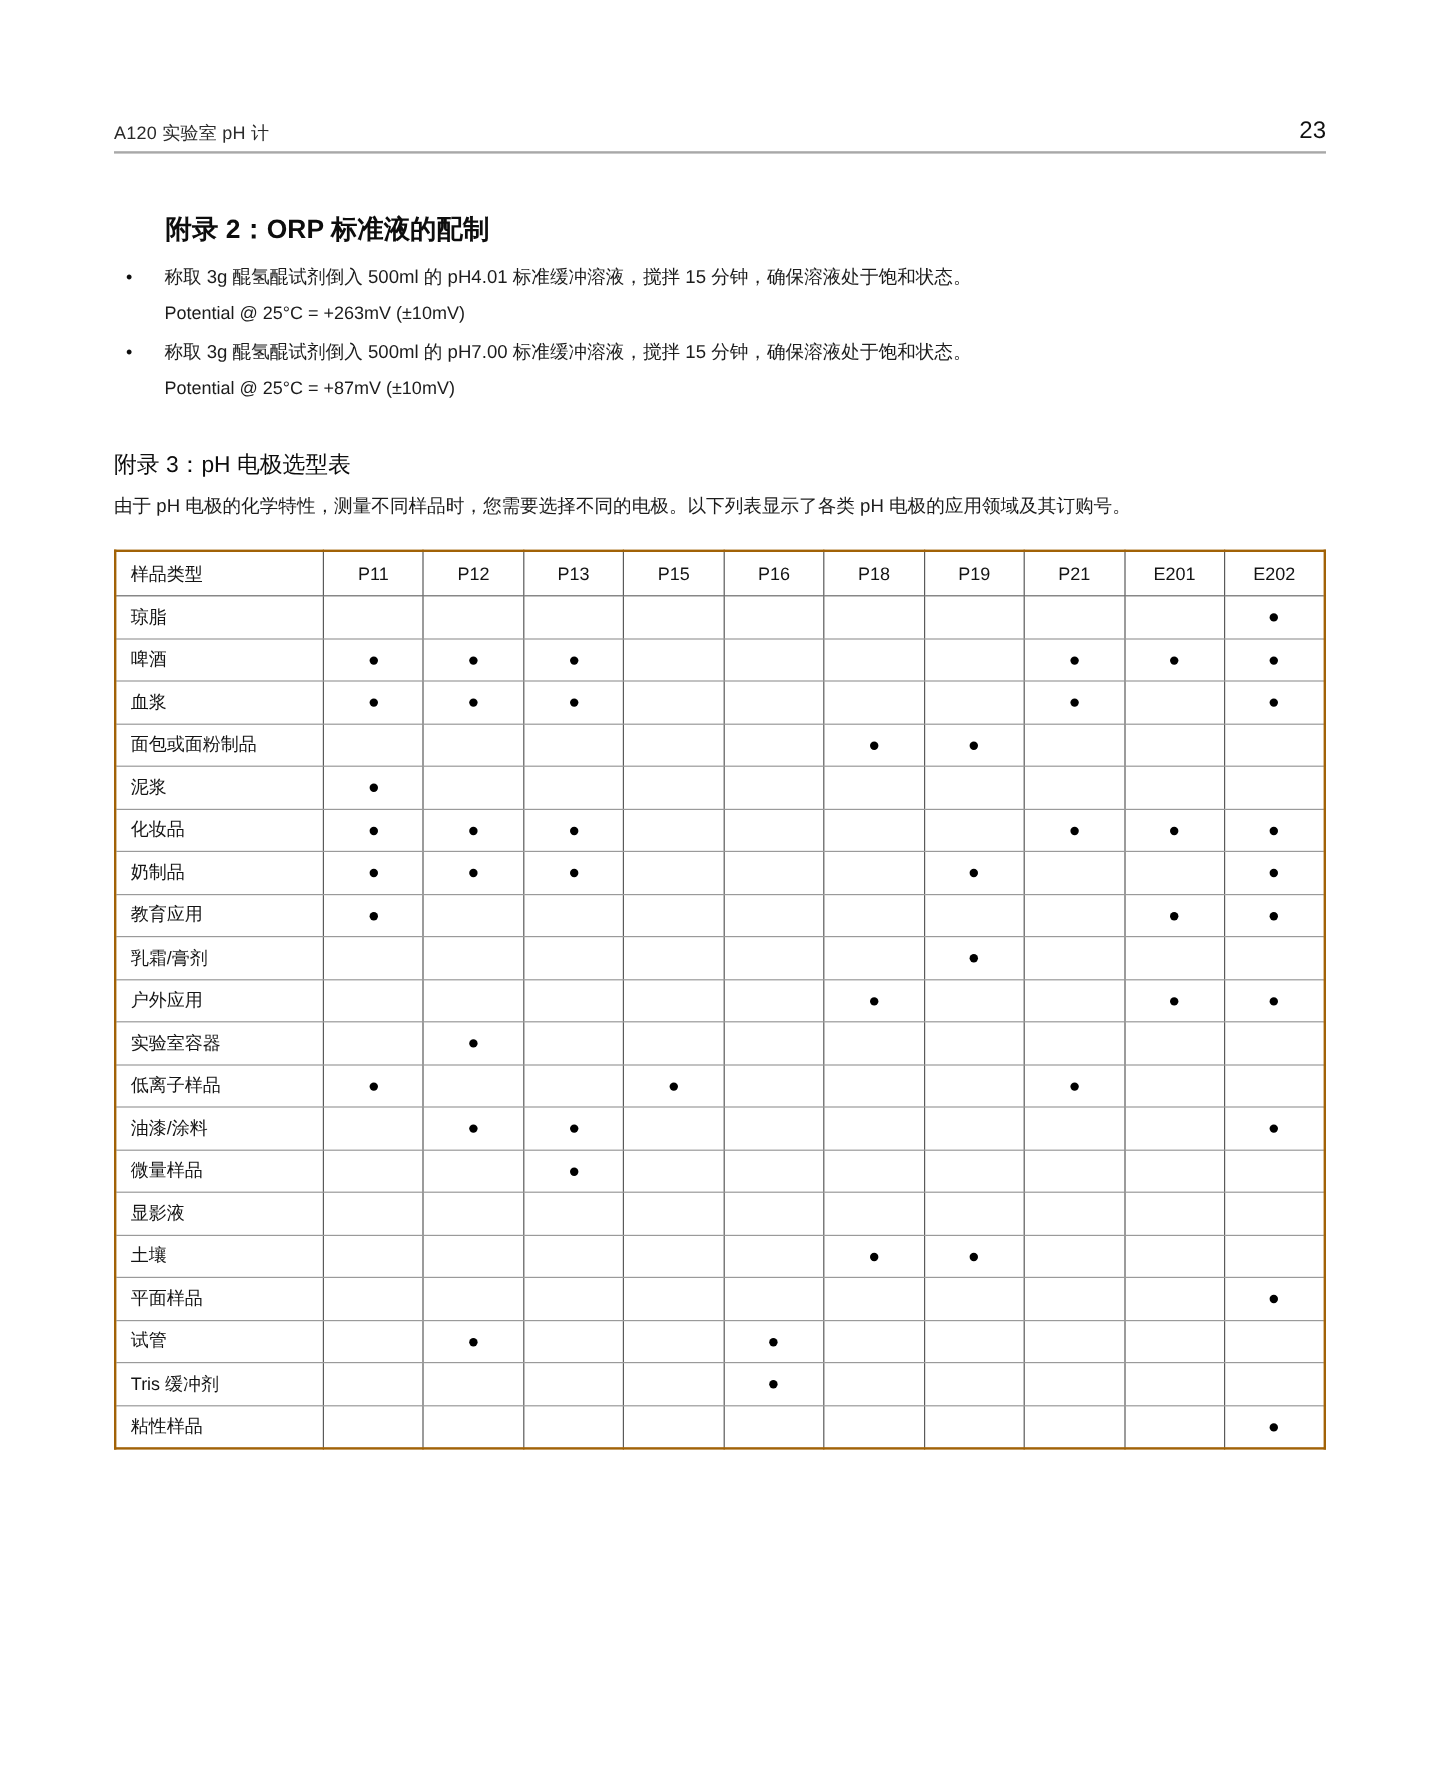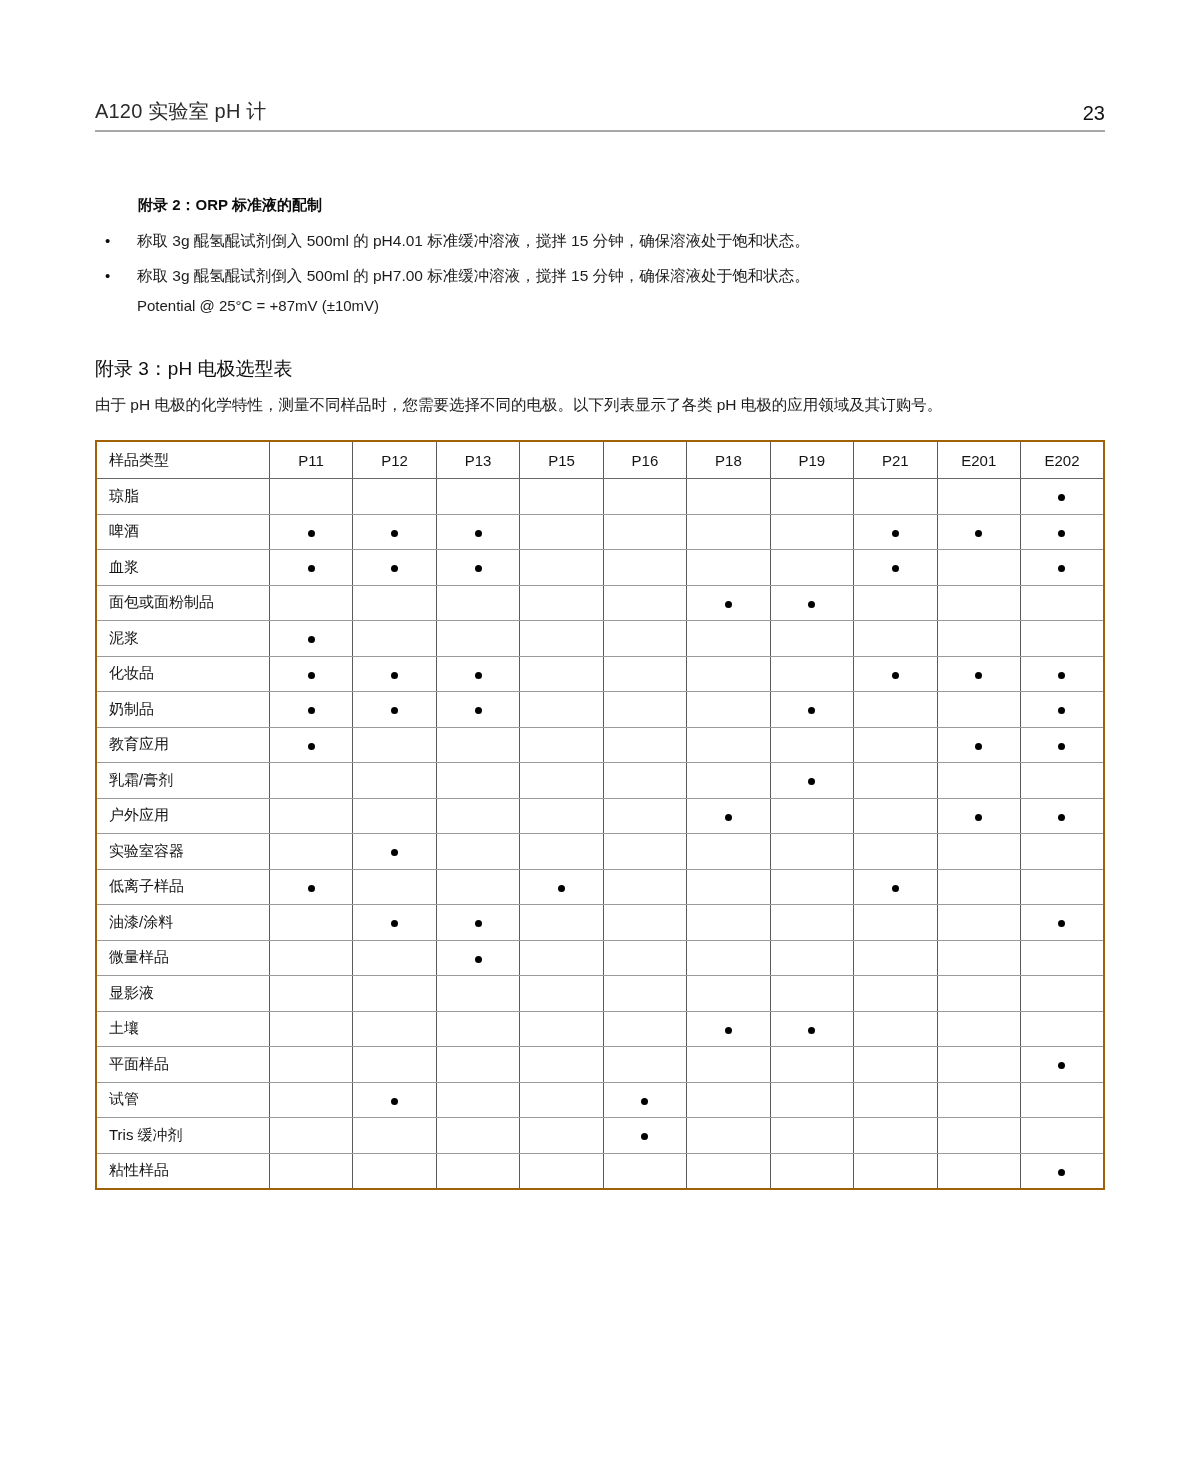--- a/index.html
+++ b/index.html
@@ -20,38 +20,38 @@
   }
 
   
   .page-header {
     padding-top: 98px;
     display: flex;
     justify-content: space-between;
     align-items: flex-end;
   }
   .header-title {
-    font-size: 20px;
+    font-size: 15px;
     color: #2a2a2a;
     letter-spacing: 0.2px;
   }
   .page-number {
     font-size: 20px;
     color: #111111;
   }
   .header-rule {
     height: 2px;
     background: #a8a8a8;
     margin-top: 5px;
   }
 
   
   .section2-title {
-    margin-top: 64px;
-    font-size: 15px;
+    margin-top: 48px;
+    font-size: 22px;
     font-weight: bold;
     color: #0d0d0d;
     padding-left: 43px;
   }
   .bullet-list {
     margin-top: 15px;
   }
   .bullet-item {
     display: flex;
     margin-bottom: 13px;
@@ -145,20 +145,21 @@
   </div>
   <div class="header-rule"></div>
 
   <div class="section2-title">附录 2：ORP 标准液的配制</div>
 
   <div class="bullet-list">
     <div class="bullet-item">
       <span class="bullet-glyph">•</span>
       <div class="bullet-body">
         <div class="bullet-text">称取 3g 醌氢醌试剂倒入 500ml 的 pH4.01 标准缓冲溶液，搅拌 15 分钟，确保溶液处于饱和状态。</div>
+        <div class="bullet-sub">Potential @ 25°C = +263mV (±10mV)</div>
       </div>
     </div>
     <div class="bullet-item">
       <span class="bullet-glyph">•</span>
       <div class="bullet-body">
         <div class="bullet-text">称取 3g 醌氢醌试剂倒入 500ml 的 pH7.00 标准缓冲溶液，搅拌 15 分钟，确保溶液处于饱和状态。</div>
         <div class="bullet-sub">Potential @ 25°C = +87mV (±10mV)</div>
       </div>
     </div>
   </div>

